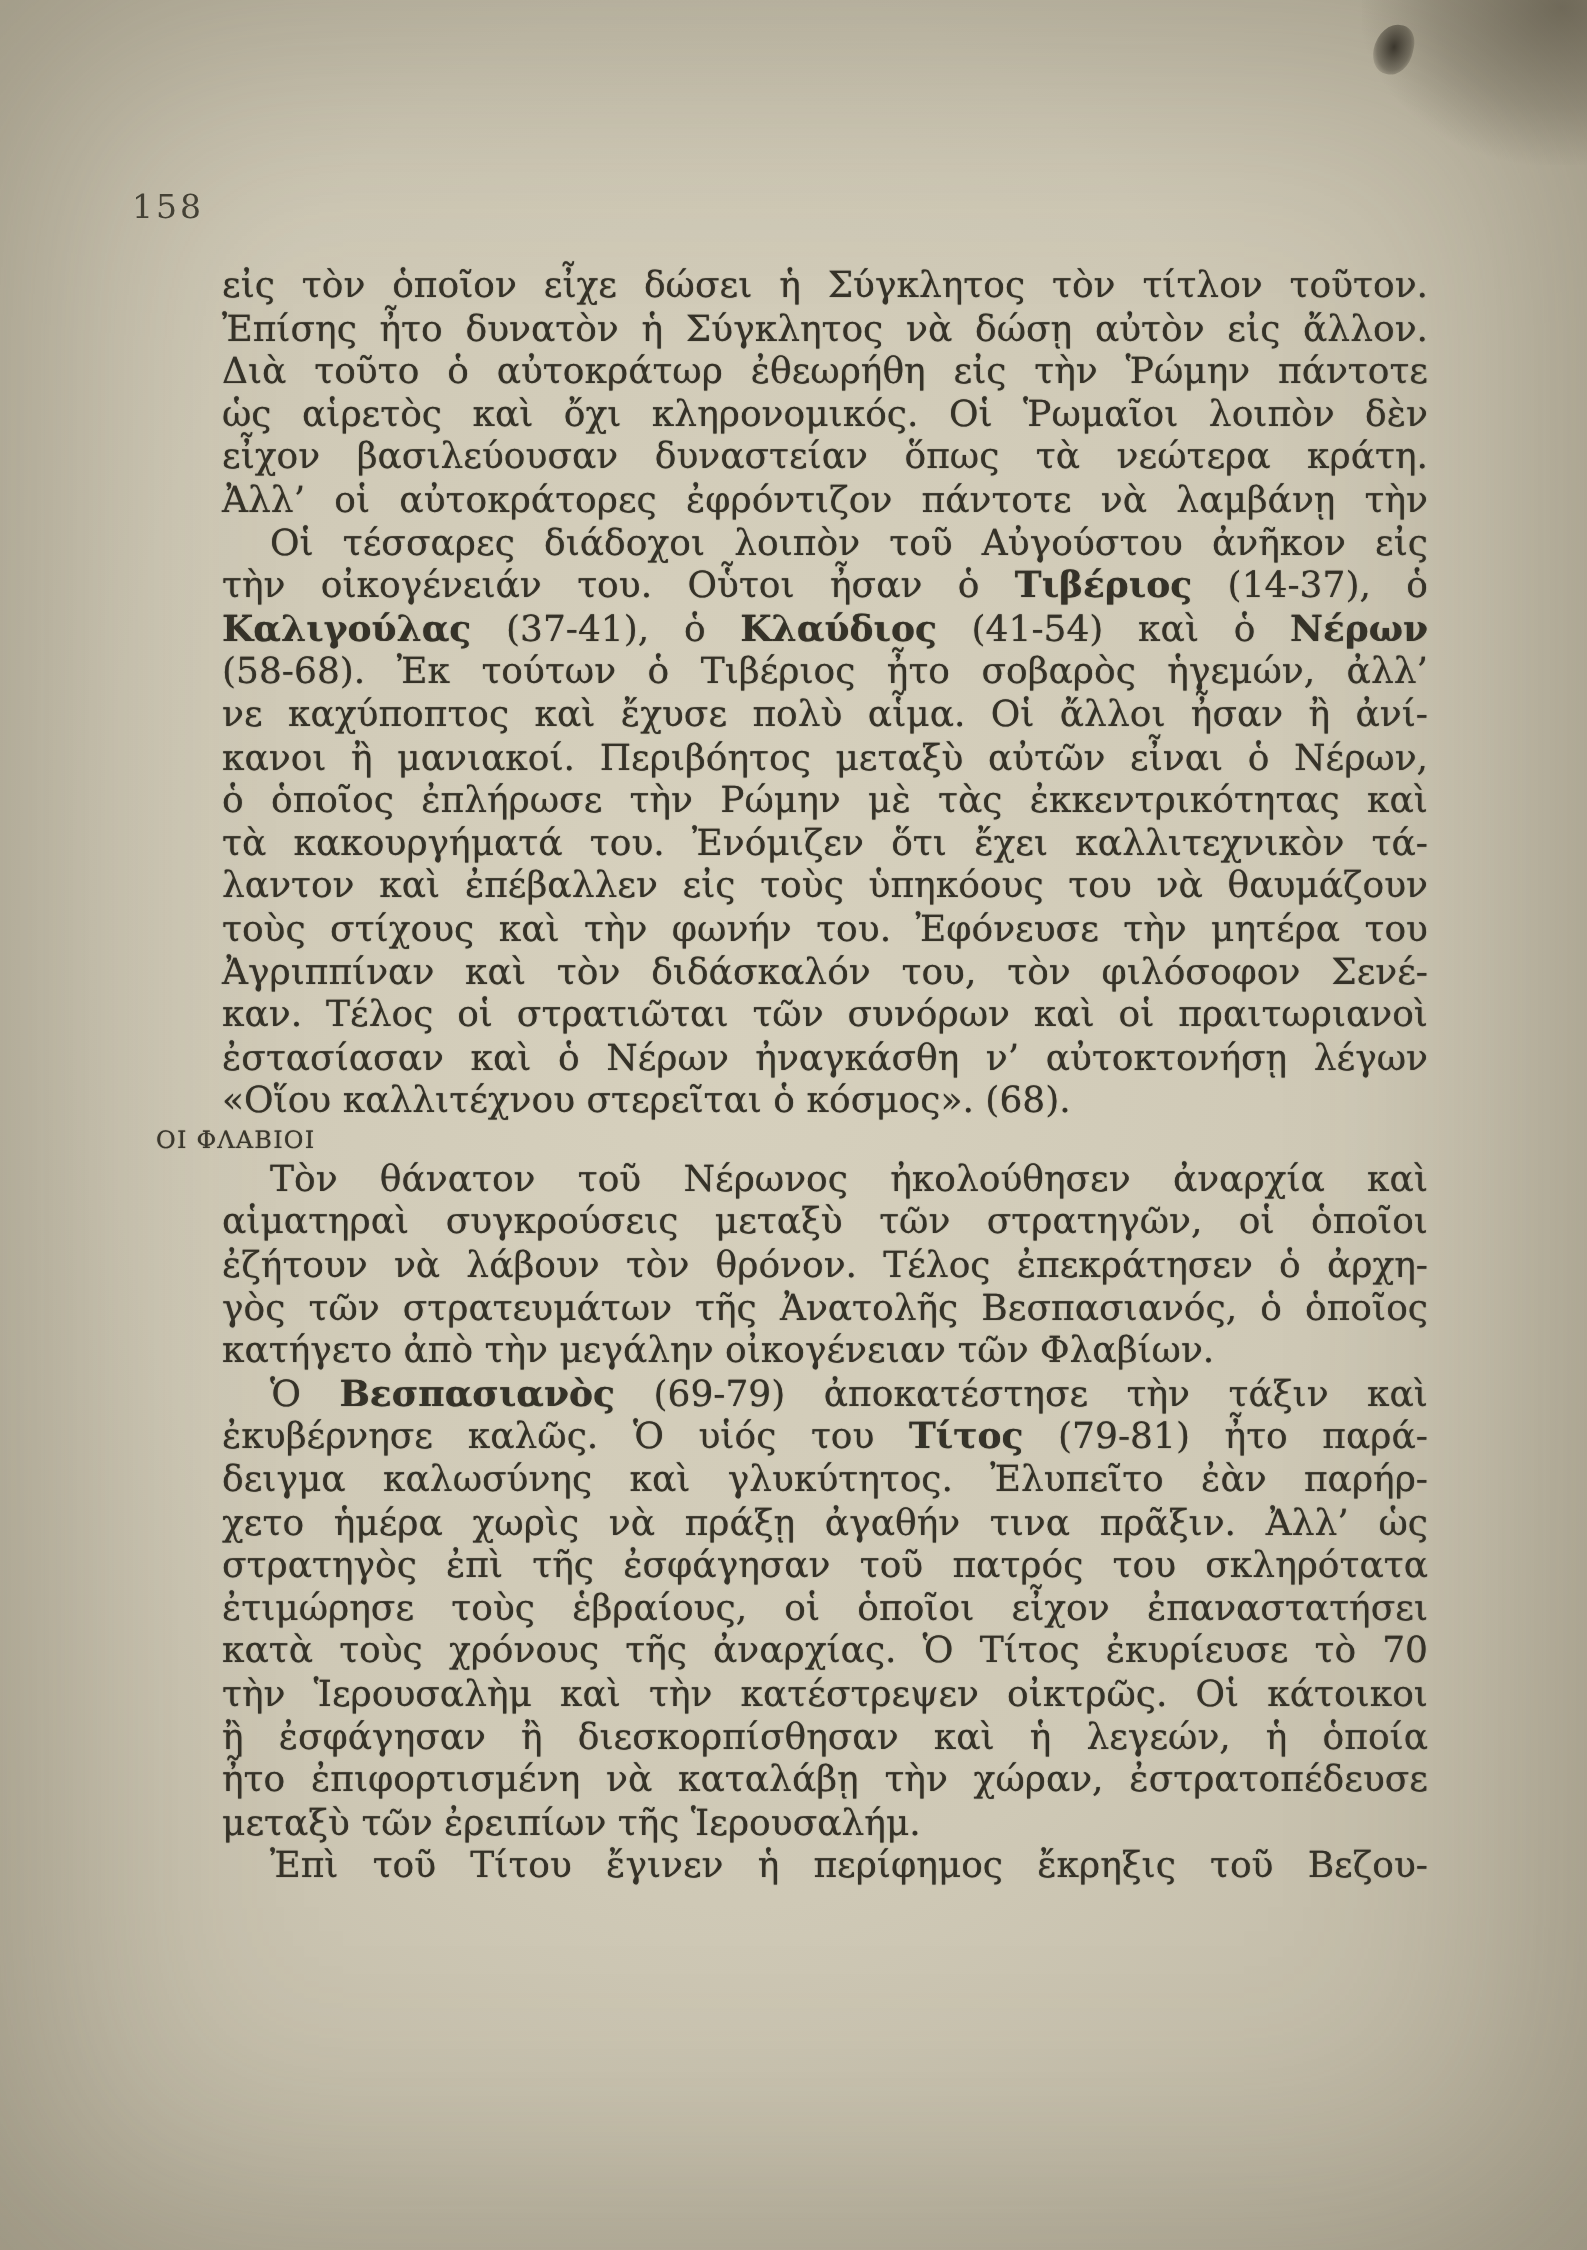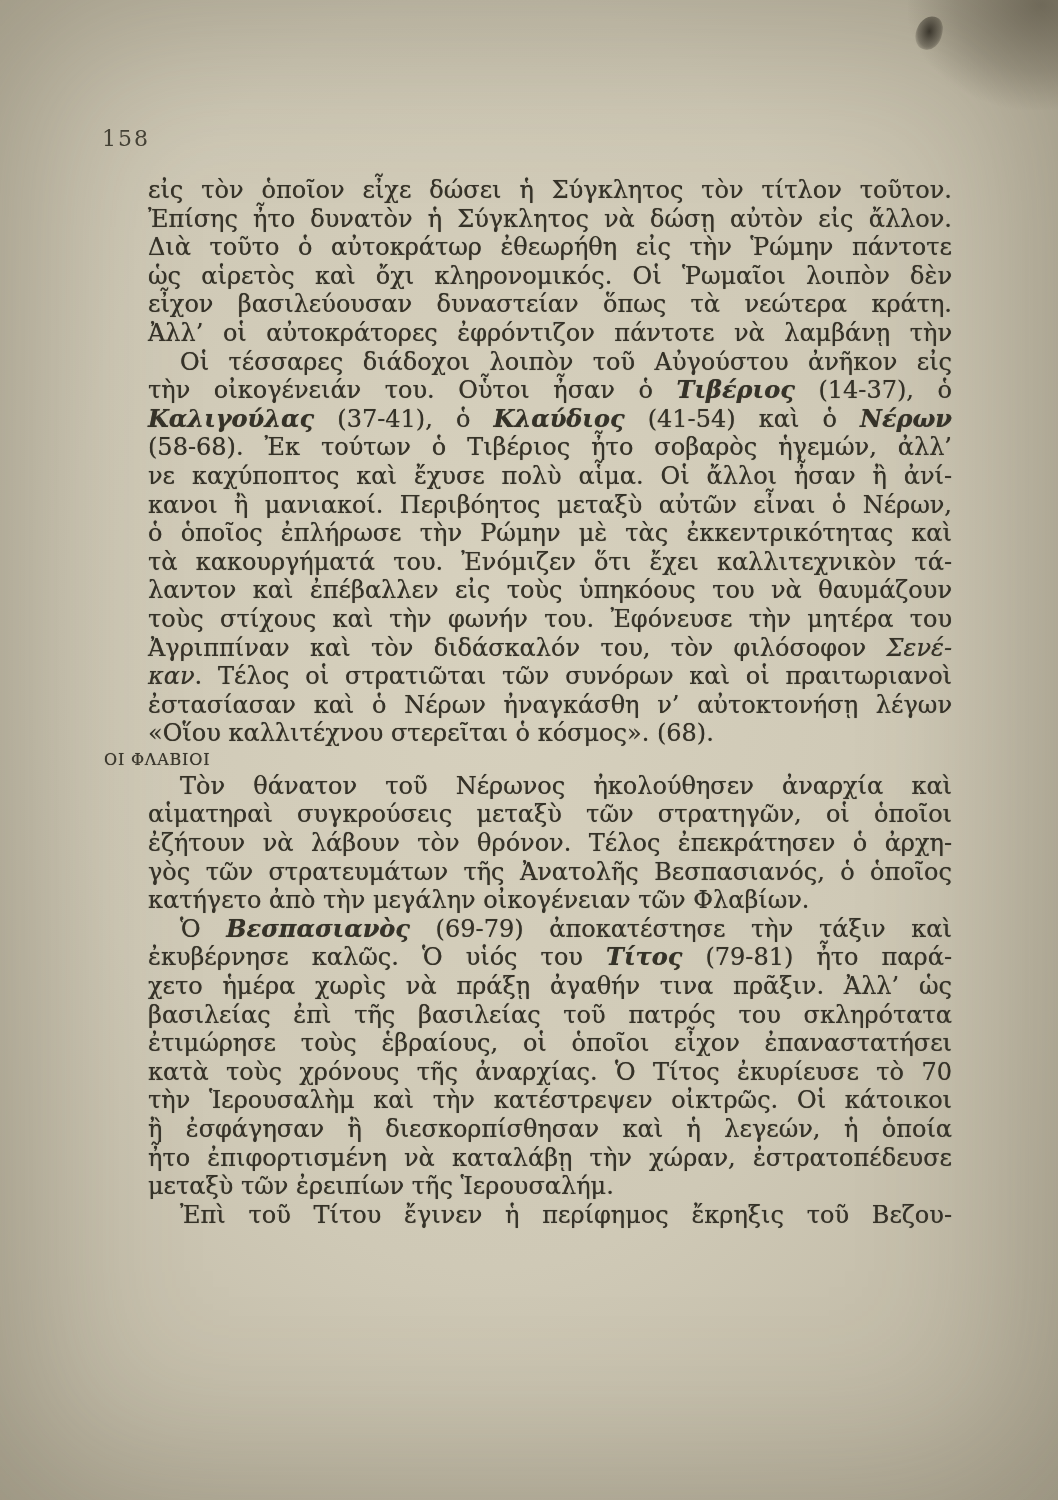--- a/index.html
+++ b/index.html
@@ -28,21 +28,21 @@
     position: absolute;
     top: 16px; right: 116px;
     width: 26px; height: 34px;
     border-radius: 60% 40% 55% 45%;
     background: radial-gradient(ellipse at 50% 45%, rgba(40,36,28,0.85) 0%, rgba(40,36,28,0.4) 60%, rgba(40,36,28,0) 85%);
     transform: rotate(12deg);
   }
 
   .page-number {
     position: absolute;
-    left: 102px;
+    left: 88px;
     top: 126px;
     font-size: 22px;
     letter-spacing: 2px;
     color: #444135;
   }
 
   .text-block {
     position: absolute;
     left: 104px;
     top: 176px;
@@ -50,21 +50,21 @@
     font-size: 24px;
     line-height: 28.6px;
     color: #353228;
     text-shadow: 0 0 0.7px rgba(52, 47, 36, 0.75);
   }
 
   .line { text-align: justify; margin-left: 44px; }
   .line.just { text-align-last: justify; }
   .line.indent { text-indent: 32px; }
   .b { font-weight: bold; }
-  .i { font-style: italic; }
+  .i { }
 
   .heading {
     font-size: 16px;
     font-weight: normal;
     line-height: 24px;
     letter-spacing: 0.8px;
     color: #3a372d;
   }
 </style>
 </head>
@@ -96,22 +96,23 @@
       <div class="line just"><span>ἐστασίασαν καὶ ὁ Νέρων ἠναγκάσθη ν’ αὐτοκτονήσῃ λέγων</span></div>
       <div class="line"><span>«Οἵου καλλιτέχνου στερεῖται ὁ κόσμος». (68).</span></div>
       <div class="heading">ΟΙ ΦΛΑΒΙΟΙ</div>
       <div class="line indent just"><span>Τὸν θάνατον τοῦ Νέρωνος ἠκολούθησεν ἀναρχία καὶ</span></div>
       <div class="line just"><span>αἱματηραὶ συγκρούσεις μεταξὺ τῶν στρατηγῶν, οἱ ὁποῖοι</span></div>
       <div class="line just"><span>ἐζήτουν νὰ λάβουν τὸν θρόνον. Τέλος ἐπεκράτησεν ὁ ἀρχη-</span></div>
       <div class="line just"><span>γὸς τῶν στρατευμάτων τῆς Ἀνατολῆς Βεσπασιανός, ὁ ὁποῖος</span></div>
       <div class="line"><span>κατήγετο ἀπὸ τὴν μεγάλην οἰκογένειαν τῶν Φλαβίων.</span></div>
       <div class="line indent just"><span>Ὁ </span><span class="b i">Βεσπασιανὸς</span><span> (69-79) ἀποκατέστησε τὴν τάξιν καὶ</span></div>
       <div class="line just"><span>ἐκυβέρνησε καλῶς. Ὁ υἱός του </span><span class="b i">Τίτος</span><span> (79-81) ἦτο παρά-</span></div>
+      <div class="line just"><span>δειγμα καλωσύνης καὶ γλυκύτητος. Ἐλυπεῖτο ἐὰν παρήρ-</span></div>
       <div class="line just"><span>χετο ἡμέρα χωρὶς νὰ πράξῃ ἀγαθήν τινα πρᾶξιν. Ἀλλ’ ὡς</span></div>
-      <div class="line just"><span>βασιλείας ἐπὶ τῆς βασιλείας τοῦ πατρός του σκληρότατα</span></div>
+      <div class="line just"><span>στρατηγὸς ἐπὶ τῆς ἐσφάγησαν τοῦ πατρός του σκληρότατα</span></div>
       <div class="line just"><span>ἐτιμώρησε τοὺς ἑβραίους, οἱ ὁποῖοι εἶχον ἐπαναστατήσει</span></div>
       <div class="line just"><span>κατὰ τοὺς χρόνους τῆς ἀναρχίας. Ὁ Τίτος ἐκυρίευσε τὸ 70</span></div>
       <div class="line just"><span>τὴν Ἱερουσαλὴμ καὶ τὴν κατέστρεψεν οἰκτρῶς. Οἱ κάτοικοι</span></div>
       <div class="line just"><span>ἢ ἐσφάγησαν ἢ διεσκορπίσθησαν καὶ ἡ λεγεών, ἡ ὁποία</span></div>
       <div class="line just"><span>ἦτο ἐπιφορτισμένη νὰ καταλάβῃ τὴν χώραν, ἐστρατοπέδευσε</span></div>
       <div class="line"><span>μεταξὺ τῶν ἐρειπίων τῆς Ἱερουσαλήμ.</span></div>
       <div class="line indent just"><span>Ἐπὶ τοῦ Τίτου ἔγινεν ἡ περίφημος ἔκρηξις τοῦ Βεζου-</span></div>
     </div>
 </div>
 

